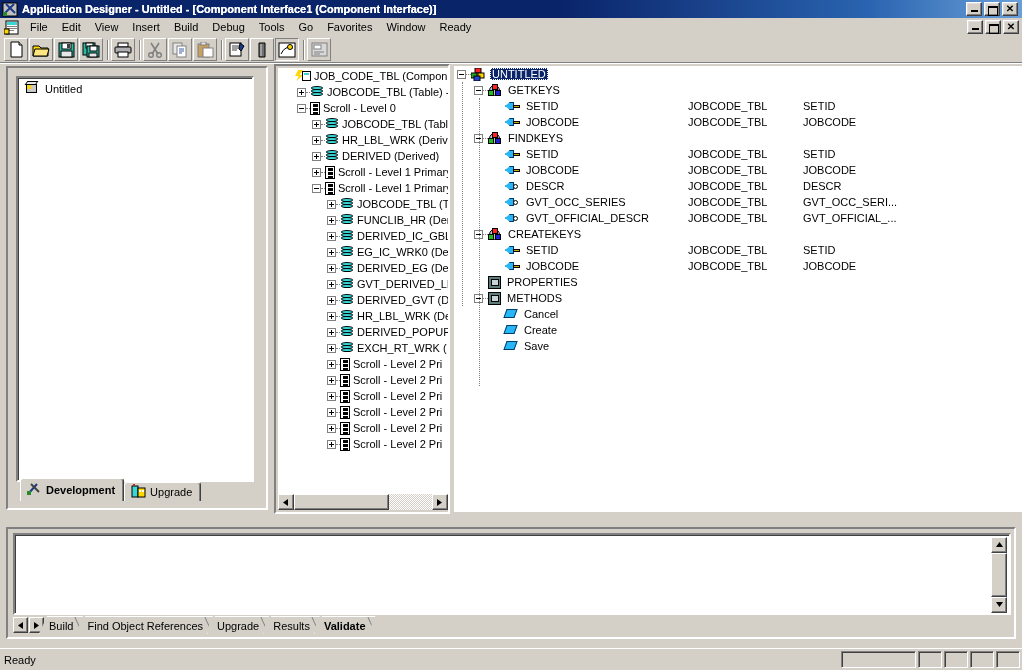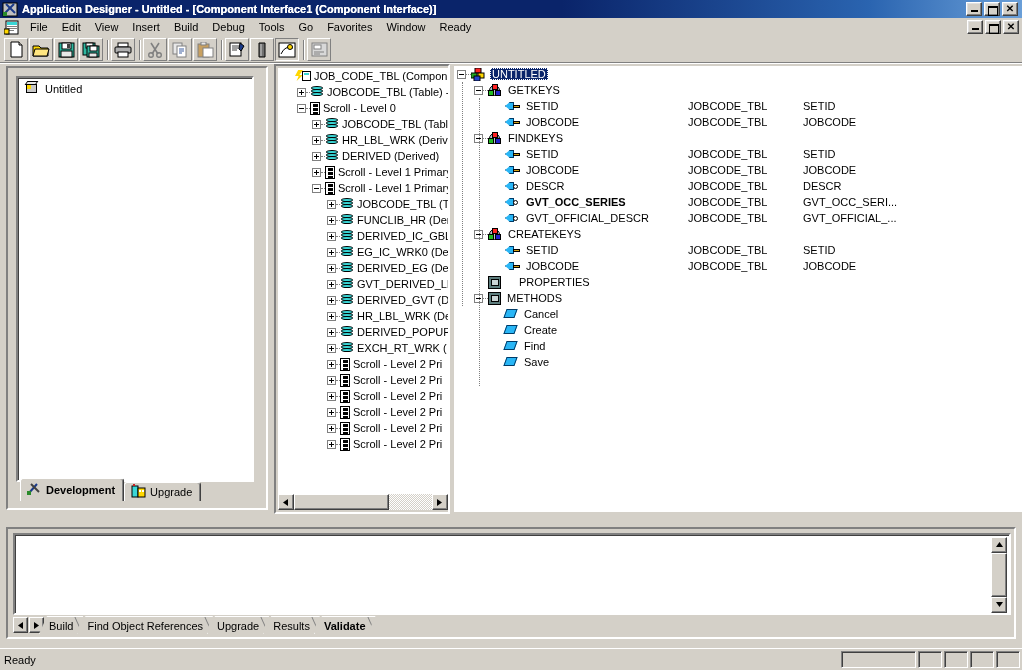--- a/index.html
+++ b/index.html
@@ -830,21 +830,21 @@
             <span class="cell" style="width: 61px;"></span>
           </div>
           <div class="trow">
             <span class="nm" style="width: 232px;">
               <span style="flex: 0 0 37px; height: 1px;"></span>
               <span style="flex: 0 0 14px; height: 1px;"></span>
               <span class="ico ico-key">
                 <span class="kk"></span>
                 <span class="ring"></span>
               </span>
-              <span style="margin-left: 4px; white-space: nowrap; overflow: hidden; padding: 0px 2px; font-weight: bold;">GVT_OCC_SERIES</span>
+              <span style="margin-left: 4px; white-space: nowrap; overflow: hidden; padding: 0px 2px;">GVT_OCC_SERIES</span>
             </span>
             <span class="cell" style="width: 115px;">JOBCODE_TBL</span>
             <span class="cell" style="width: 98px;">GVT_OCC_SERI...</span>
             <span class="cell" style="width: 62px;"></span>
             <span class="cell" style="width: 61px;"></span>
           </div>
           <div class="trow">
             <span class="nm" style="width: 232px; align-items: flex-end;">
               <span style="flex: 0 0 37px; height: 1px;"></span>
               <span style="flex: 0 0 14px; height: 1px;"></span>
@@ -907,21 +907,21 @@
             <span class="cell" style="width: 62px;"></span>
             <span class="cell" style="width: 61px;"></span>
           </div>
           <div class="trow">
             <span class="nm" style="width: 232px;">
               <span style="flex: 0 0 20px; height: 1px;"></span>
               <span style="flex: 0 0 14px; height: 1px;"></span>
               <span class="ico ico-prop">
                 <i></i>
               </span>
-              <span style="margin-left: 16px; white-space: nowrap; overflow: hidden; padding: 0px 2px;">PROPERTIES</span>
+              <span style="margin-left: 4px; white-space: nowrap; overflow: hidden; padding: 0px 2px;">PROPERTIES</span>
             </span>
             <span class="cell" style="width: 115px;"></span>
             <span class="cell" style="width: 98px;"></span>
             <span class="cell" style="width: 62px;"></span>
             <span class="cell" style="width: 61px;"></span>
           </div>
           <div class="trow">
             <span class="nm" style="width: 232px;">
               <span style="flex: 0 0 20px; height: 1px;"></span>
               <span class="expander"></span>
@@ -951,34 +951,20 @@
             <span class="cell" style="width: 61px;"></span>
           </div>
           <div class="trow">
             <span class="nm" style="width: 232px;">
               <span style="flex: 0 0 37px; height: 1px;"></span>
               <span style="flex: 0 0 14px; height: 1px;"></span>
               <span class="ico ico-meth">
                 <i></i>
               </span>
               <span style="margin-left: 4px; white-space: nowrap; overflow: hidden; padding: 0px 2px;">Create</span>
-            </span>
-            <span class="cell" style="width: 115px;"></span>
-            <span class="cell" style="width: 98px;"></span>
-            <span class="cell" style="width: 62px;"></span>
-            <span class="cell" style="width: 61px;"></span>
-          </div>
-          <div class="trow">
-            <span class="nm" style="width: 232px;">
-              <span style="flex: 0 0 37px; height: 1px;"></span>
-              <span style="flex: 0 0 14px; height: 1px;"></span>
-              <span class="ico ico-meth">
-                <i></i>
-              </span>
-              <span style="margin-left: 4px; white-space: nowrap; overflow: hidden; padding: 0px 2px;">Find</span>
             </span>
             <span class="cell" style="width: 115px;"></span>
             <span class="cell" style="width: 98px;"></span>
             <span class="cell" style="width: 62px;"></span>
             <span class="cell" style="width: 61px;"></span>
           </div>
           <div class="trow">
             <span class="nm" style="width: 232px;">
               <span style="flex: 0 0 37px; height: 1px;"></span>
               <span style="flex: 0 0 14px; height: 1px;"></span>

